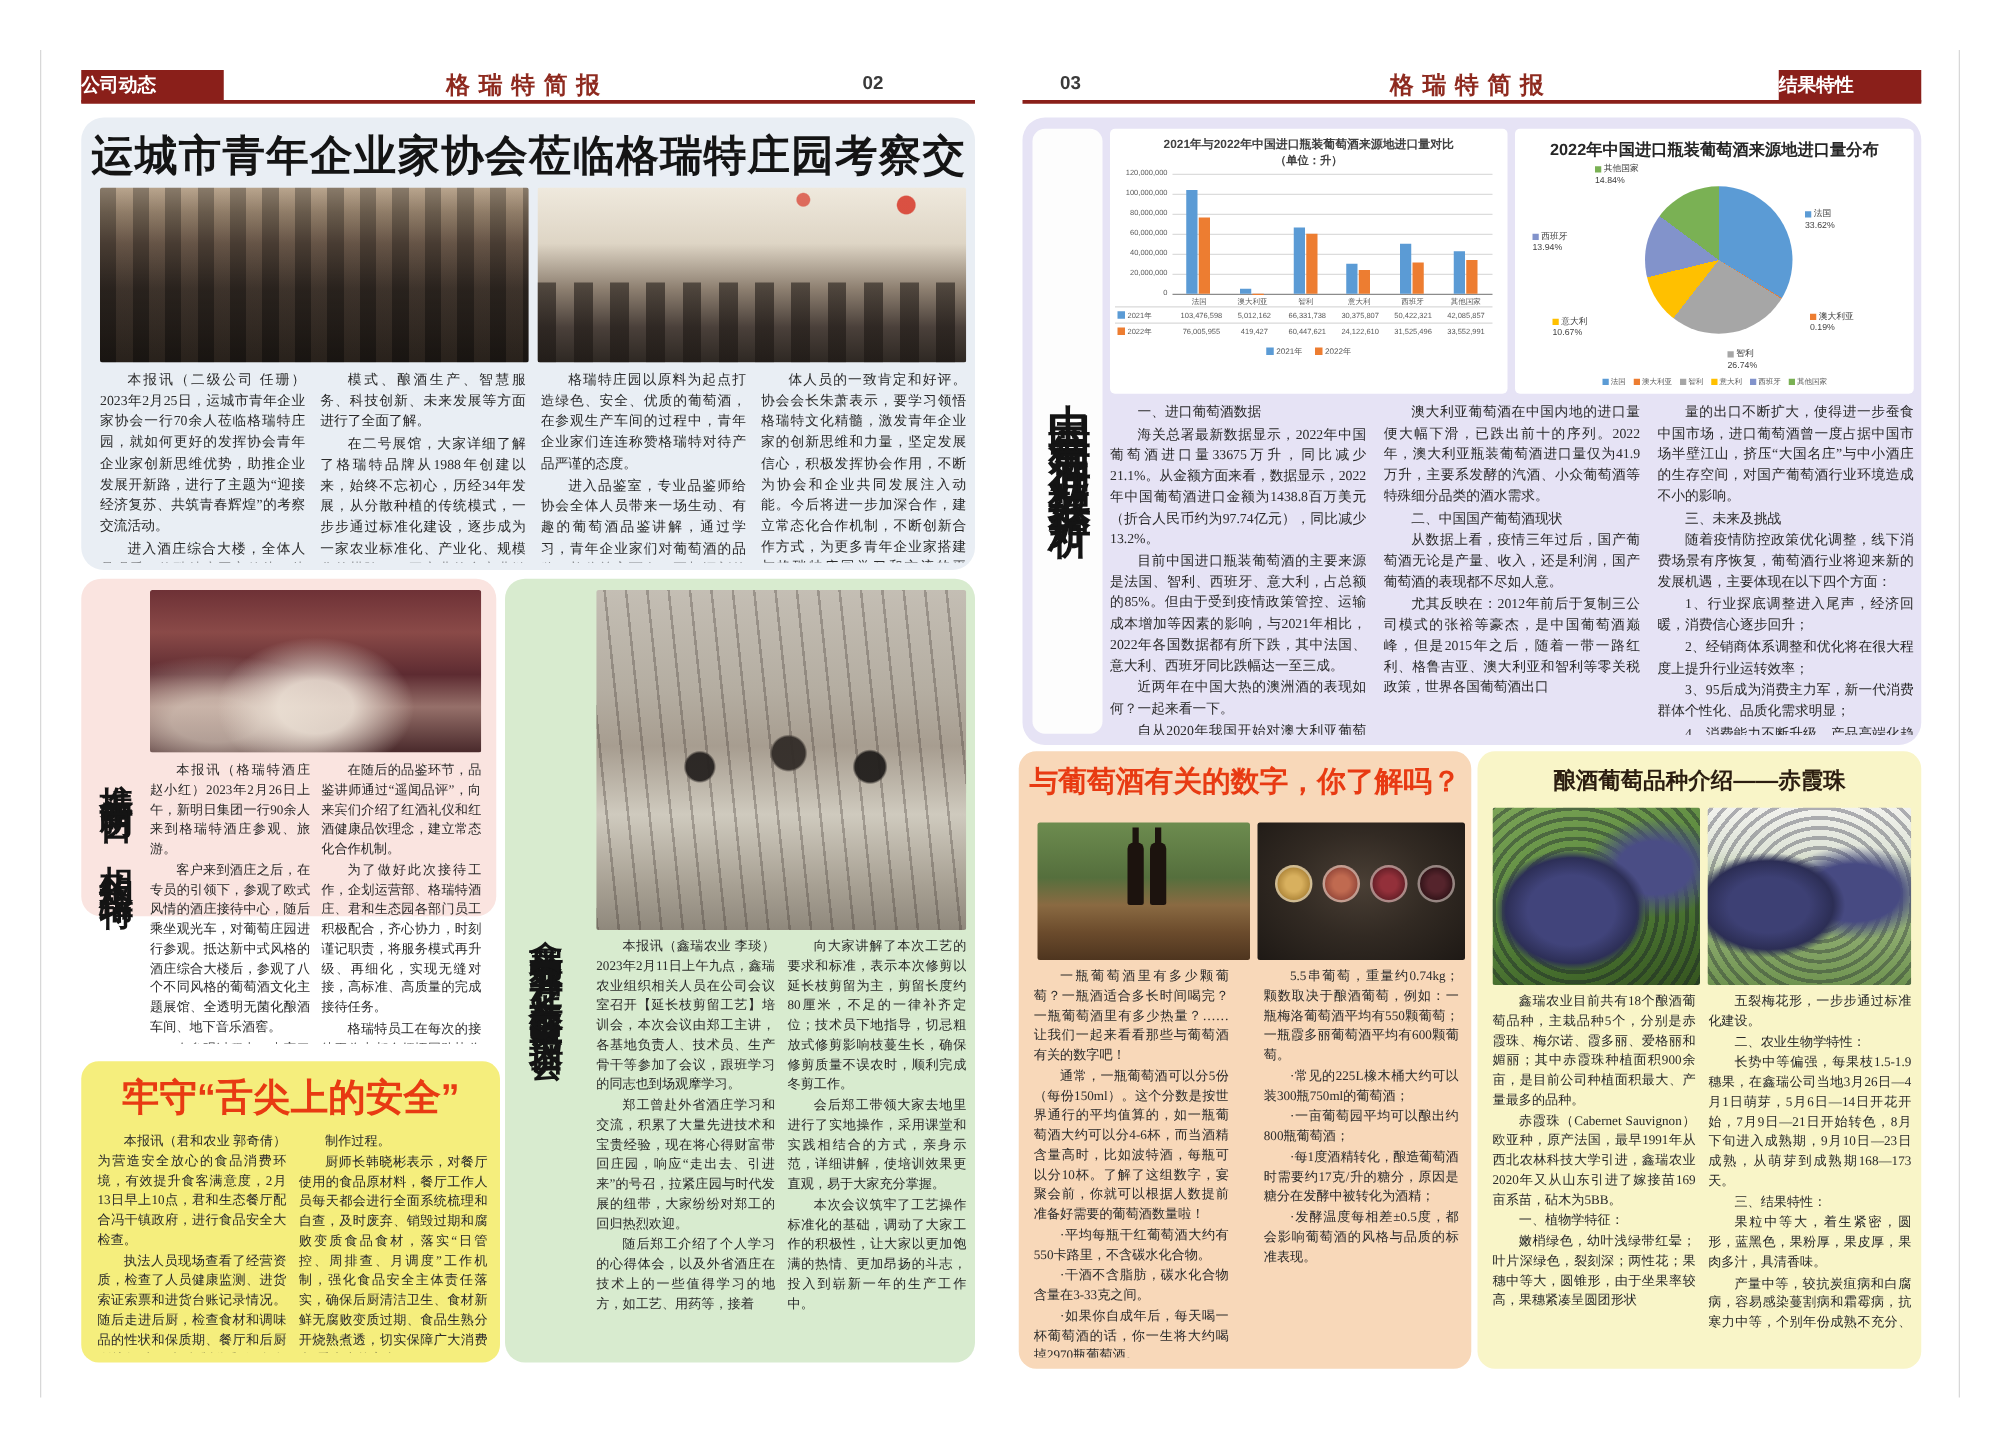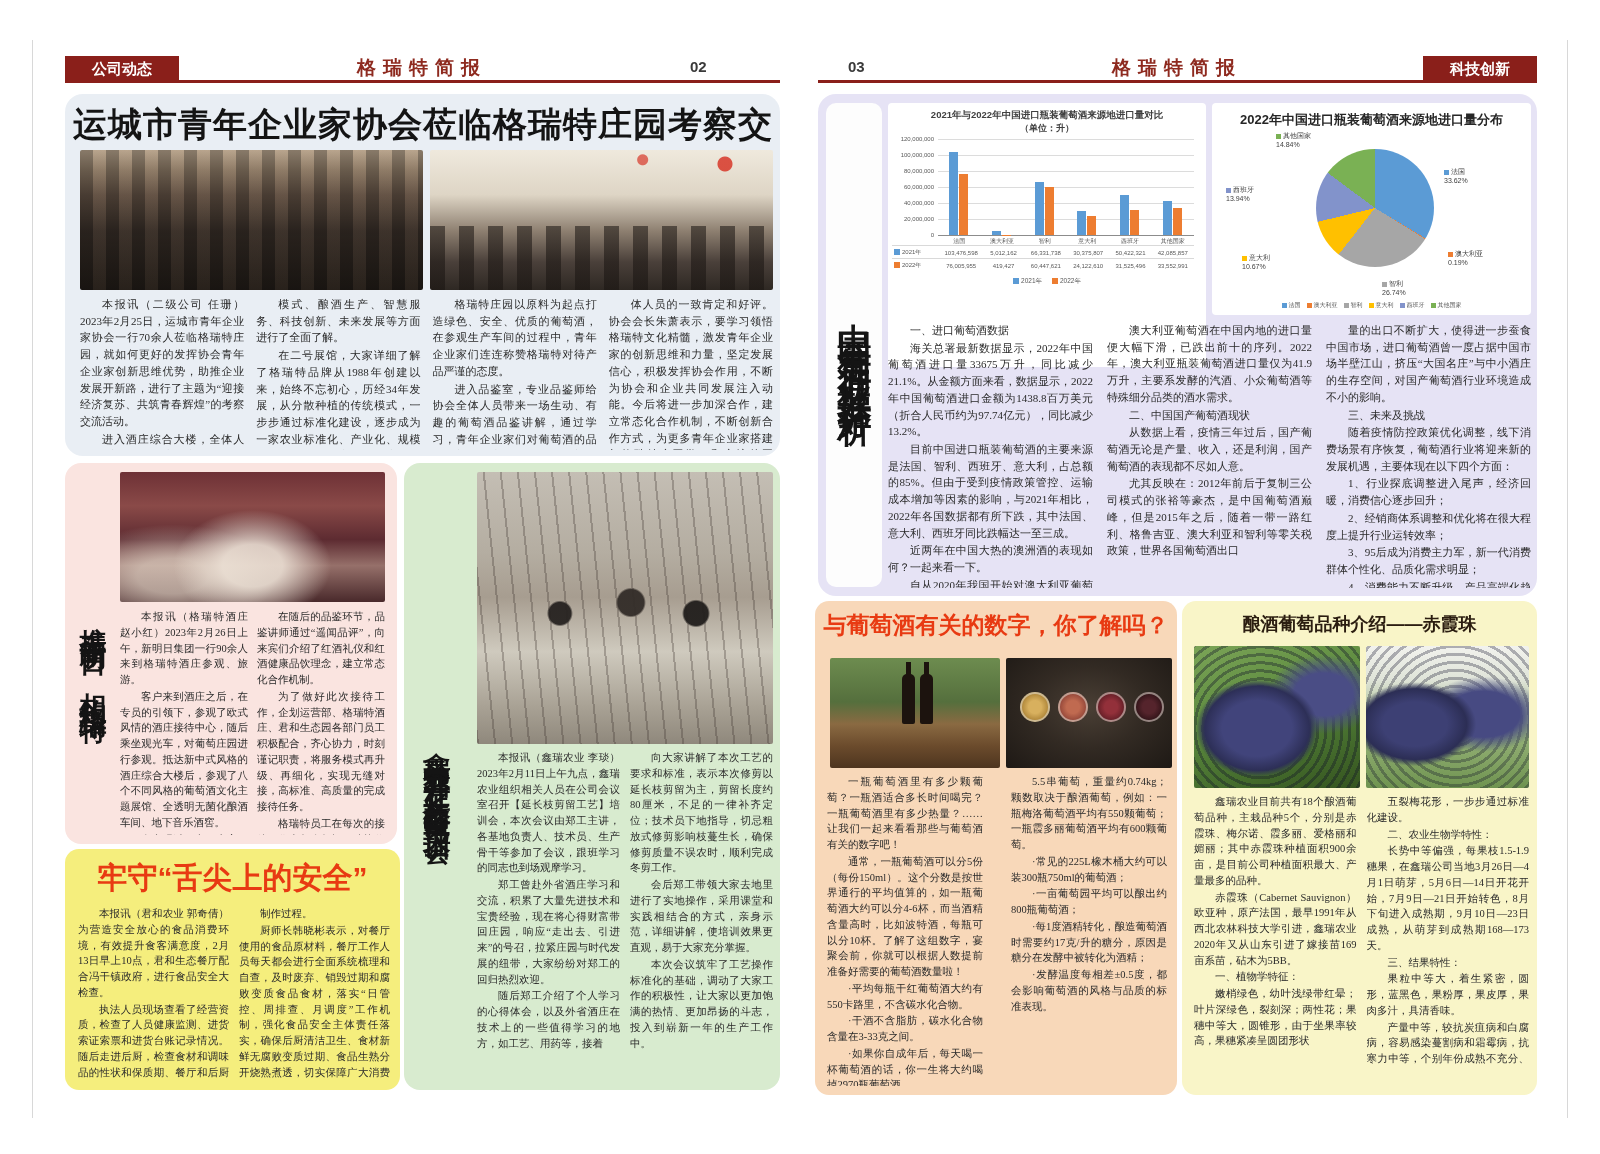--- a/index.html
+++ b/index.html
@@ -1,20 +1,20 @@
 <!DOCTYPE html>
 <html><head>
 <meta charset="utf-8">
 <style>
   html,body{margin:0;padding:0;background:#fff;}
   .sheet{position:relative;width:1600px;height:1154px;background:#fff;overflow:hidden;
          font-family:"Liberation Serif","DejaVu Serif",serif;}
   .edge{position:absolute;top:40px;height:1078px;width:1px;background:#d8d8d8;}
   .seclbl{position:absolute;width:114px;height:26px;background:#8a1f1a;color:#fff;
-          font:700 15px/26px "Liberation Sans","DejaVu Sans",sans-serif;text-align:center;}
+          font:700 15px/26px "Liberation Sans","DejaVu Sans",sans-serif;}
   .masthead{position:absolute;font-weight:700;font-size:19px;color:#8e2a1f;
             letter-spacing:7px;text-align:center;}
   .pgnum{position:absolute;font:700 15px "Liberation Sans",sans-serif;color:#3a3a3a;}
   .rule{position:absolute;height:3px;background:#8a1f1a;}
   .box{position:absolute;border-radius:16px;}
   .vtitle{position:absolute;writing-mode:vertical-rl;text-orientation:upright;
           font-weight:700;color:#141414;text-align:center;display:flex;align-items:center;justify-content:center;}
   .headline{position:absolute;font-weight:700;text-align:center;color:#141414;overflow:hidden;white-space:nowrap;}
   .red{color:#e83a12;font-family:"Liberation Sans","DejaVu Sans",sans-serif;}
   .cols{position:absolute;display:flex;overflow:hidden;}
@@ -107,21 +107,21 @@
       <div class="col">
           <p>格瑞特庄园以原料为起点打造绿色、安全、优质的葡萄酒，在参观生产车间的过程中，青年企业家们连连称赞格瑞特对待产品严谨的态度。</p>
           <p>进入品鉴室，专业品鉴师给协会全体人员带来一场生动、有趣的葡萄酒品鉴讲解，通过学习，青年企业家们对葡萄酒的品鉴、礼仪等方面有了更加深刻的认识。</p>
         </div>
       <div class="col">
           <p>体人员的一致肯定和好评。协会会长朱萧表示，要学习领悟格瑞特文化精髓，激发青年企业家的创新思维和力量，坚定发展信心，积极发挥协会作用，不断为协会和企业共同发展注入动能。今后将进一步加深合作，建立常态化合作机制，不断创新合作方式，为更多青年企业家搭建与格瑞特庄园学习和交流的平台。</p>
         </div>
     </div>
   </div>
 
-  <div class="box" style="left:65px;top:463px;width:332px;height:381px;background:#fae4e0">
+  <div class="box" style="left:65px;top:463px;width:332px;height:270px;background:#fae4e0">
     <div class="vtitle" style="left:5px;top:10px;width:46px;height:360px;font-size:27px;letter-spacing:6px">携手新明日 相约格瑞特</div>
     <div class="ph ph-banquet" style="left:55px;top:9px;width:265px;height:130px"></div>
     <div class="cols fs105" style="left:55px;top:146px;width:265px;height:226px;gap:9px">
       <div class="col">
           <p>本报讯（格瑞特酒庄 赵小红）2023年2月26日上午，新明日集团一行90余人来到格瑞特酒庄参观、旅游。</p>
           <p>客户来到酒庄之后，在专员的引领下，参观了欧式风情的酒庄接待中心，随后乘坐观光车，对葡萄庄园进行参观。抵达新中式风格的酒庄综合大楼后，参观了八个不同风格的葡萄酒文化主题展馆、全透明无菌化酿酒车间、地下音乐酒窖。</p>
           <p>在参观过程中，大家了解了格瑞特文化、公司发展历程以及酒庄的现有产品。</p>
         </div>
       <div class="col">
           <p>在随后的品鉴环节，品鉴讲师通过“遥闻品评”，向来宾们介绍了红酒礼仪和红酒健康品饮理念，建立常态化合作机制。</p>
@@ -157,29 +157,29 @@
       <div class="col">
           <p>向大家讲解了本次工艺的要求和标准，表示本次修剪以延长枝剪留为主，剪留长度约80厘米，不足的一律补齐定位；技术员下地指导，切忌粗放式修剪影响枝蔓生长，确保修剪质量不误农时，顺利完成冬剪工作。</p>
           <p>会后郑工带领大家去地里进行了实地操作，采用课堂和实践相结合的方式，亲身示范，详细讲解，使培训效果更直观，易于大家充分掌握。</p>
           <p>本次会议筑牢了工艺操作标准化的基础，调动了大家工作的积极性，让大家以更加饱满的热情、更加昂扬的斗志，投入到崭新一年的生产工作中。</p>
         </div>
     </div>
   </div>
 
   <div class="pgnum" style="left:848px;top:58px">03</div>
   <div class="masthead" style="left:1037px;top:55px;width:280px">格瑞特简报</div>
-  <div class="seclbl" style="left:1423px;top:56px">科技创新</div>
+  <div class="seclbl" style="left:1423px;top:56px">结果特性</div>
   <div class="rule" style="left:818px;top:80px;width:719px"></div>
 
   <div class="box" style="left:818px;top:94px;width:719px;height:502px;background:#e6e3f5;border-radius:18px">
     <div style="position:absolute;left:8px;top:9px;width:56px;height:484px;background:#fdfdfd;border-radius:10px">
       <div class="vtitle" style="left:0;top:0;width:56px;height:484px;font-size:34px;letter-spacing:9px">中国葡萄酒行业数据分析</div>
     </div>
 
-    <div class="panel" style="left:70px;top:9px;width:318px;height:264px">
+    <div class="panel" style="left:70px;top:9px;width:318px;height:212px">
       <div class="ctitle" style="top:6px;font-size:9.5px">2021年与2022年中国进口瓶装葡萄酒来源地进口量对比</div>
       <div class="ctitle" style="top:19px;font-size:9px">（单位：升）</div>
       <div class="bplot">
           <div class="gline" style="top: 96px; background: rgb(140, 140, 140);"></div>
           <div class="gline" style="top: 80px;"></div>
           <div class="gline" style="top: 64px;"></div>
           <div class="gline" style="top: 48px;"></div>
           <div class="gline" style="top: 32px;"></div>
           <div class="gline" style="top: 16px;"></div>
           <div class="gline" style="top: 0px;"></div>

